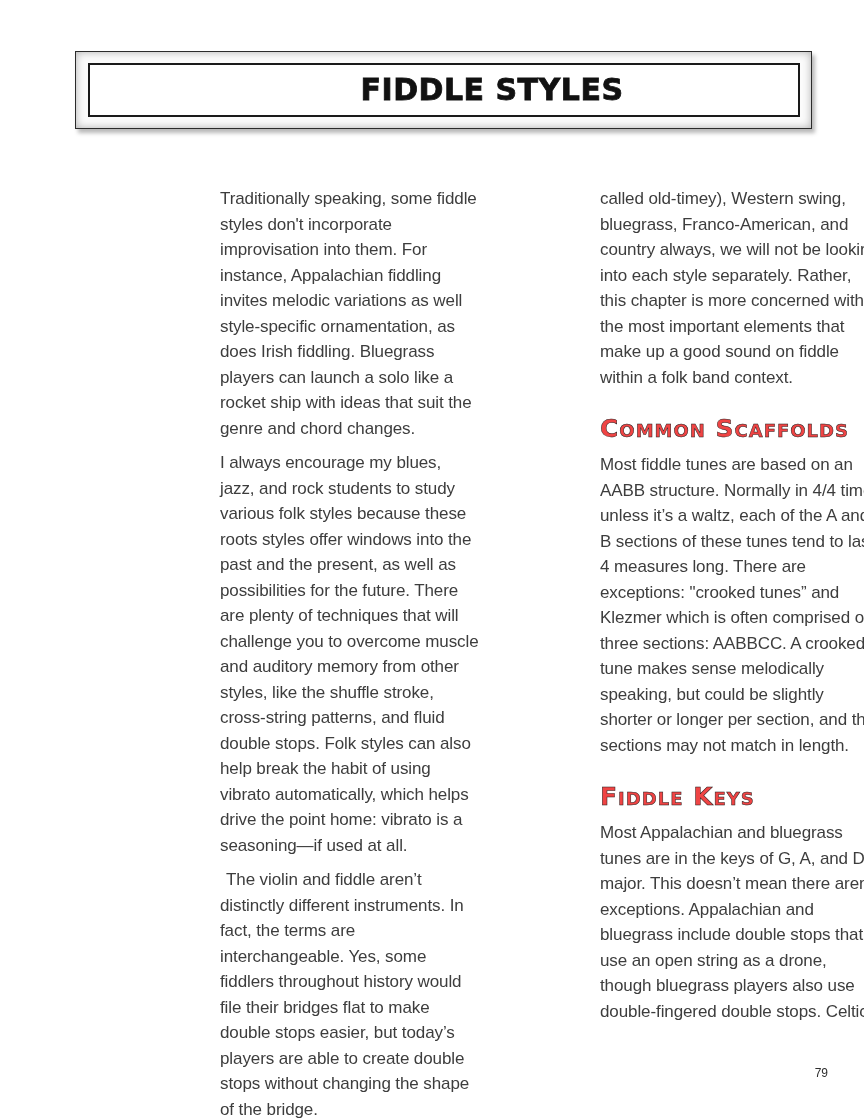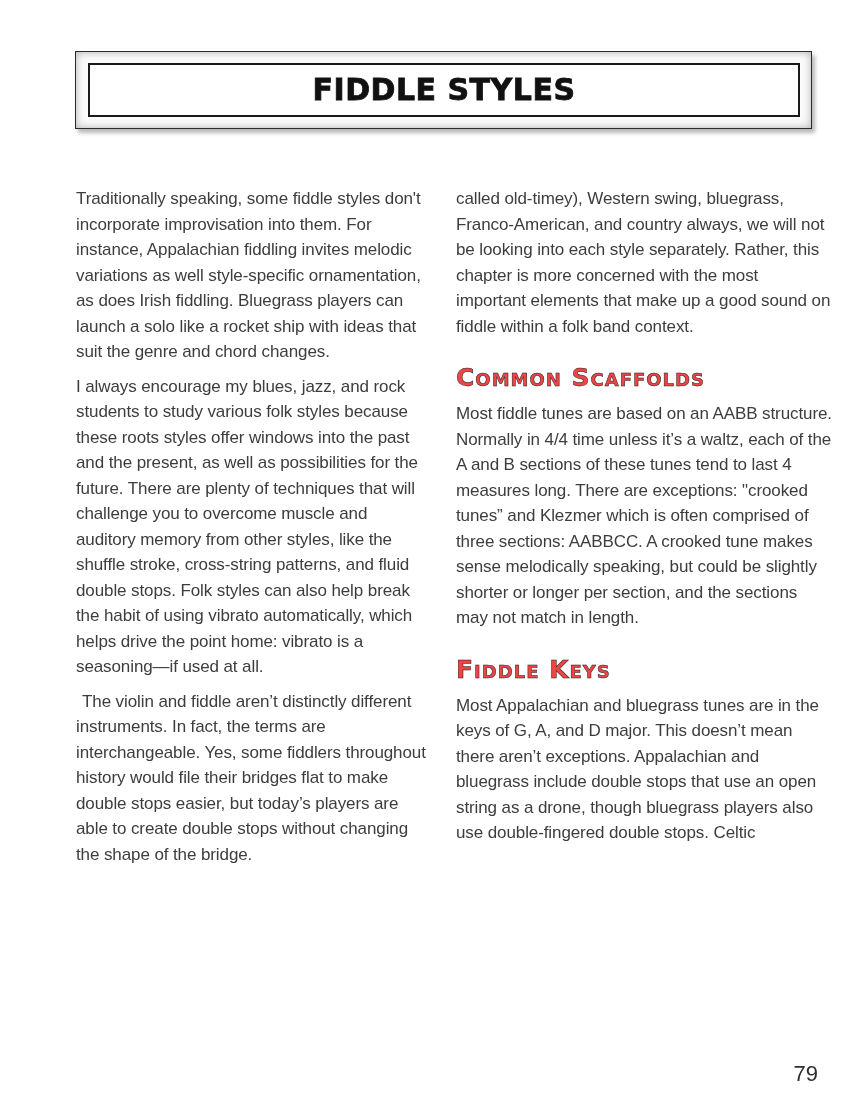--- a/index.html
+++ b/index.html
@@ -1,15 +1,15 @@
 <!DOCTYPE html>
 <html><head>
 <meta charset="utf-8">
 <style>
-  * { box-sizing: border-box; }
+  * { box-sizing: border-box; padding-left: 48px; }
   html, body { margin: 0; padding: 0; }
   body {
     width: 864px;
     height: 1118px;
     background: #ffffff;
     font-family: "Liberation Sans", "DejaVu Sans", sans-serif;
     position: relative;
     overflow: hidden;
   }
 
@@ -76,22 +76,22 @@
     line-height: 1;
     letter-spacing: 1px;
     color: #ef4444;
     -webkit-text-stroke: 0.5px #1b1b1b;
   }
 
   
   .page-number {
     position: absolute;
     top: 1061px;
-    right: 46px;
-    font-size: 22px;
+    right: 36px;
+    font-size: 12px;
     line-height: 25px;
     color: #2e2e2e;
   }
 </style>
 </head>
 <body>
 
 <div class="title-box-outer">
   <div class="title-box-inner">
     <h1 class="page-title">FIDDLE STYLES</h1>

